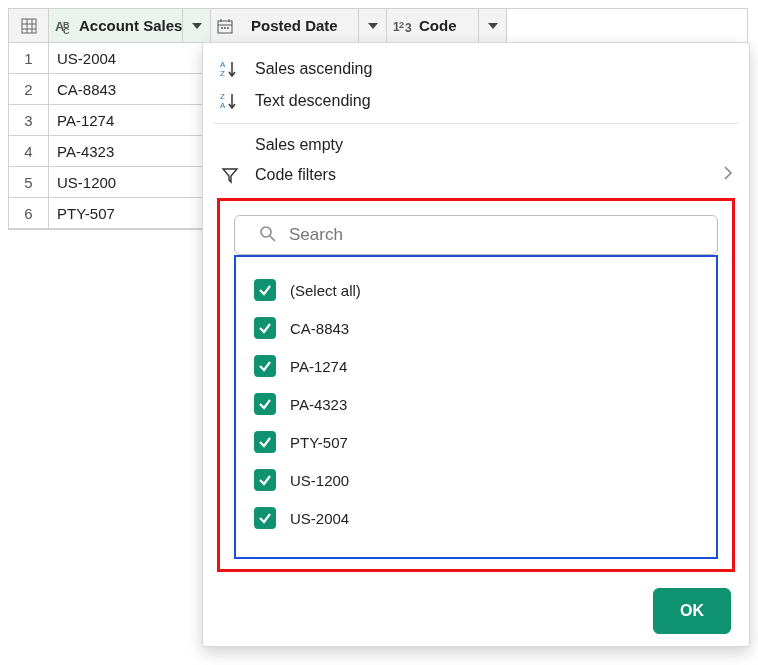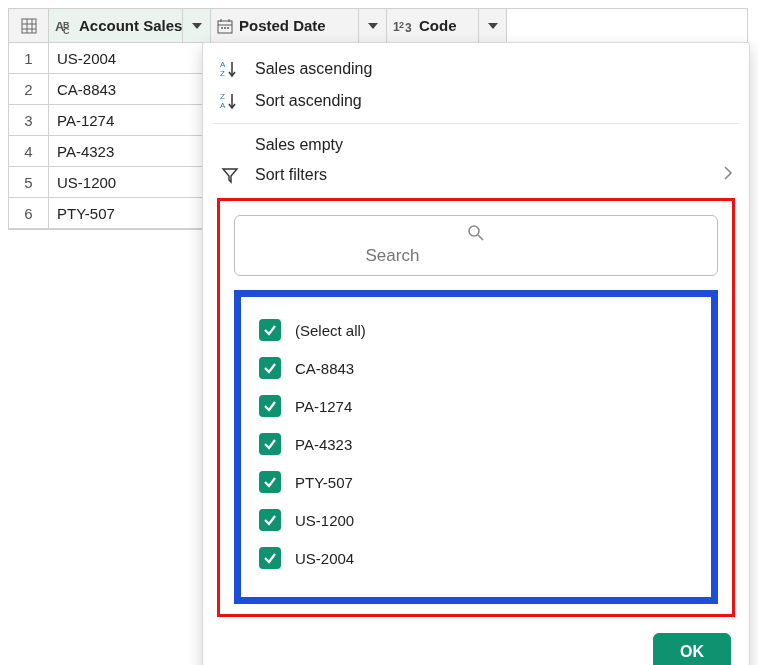--- a/index.html
+++ b/index.html
@@ -25,21 +25,21 @@
     width:40px; height:34px; background:var(--header-bg);
     border-right:1px solid var(--border); border-bottom:1px solid var(--border);
     display:flex; align-items:center; justify-content:center;
   }
   .hcell {
     height:34px; background:var(--header-bg); border-right:1px solid var(--border);
     border-bottom:1px solid var(--border); display:flex; align-items:center;
     padding:0 0 0 6px; font-weight:600; position:relative;
   }
   .hcell.col0 { width:162px; background:#eaf3ee; }
-  .hcell.col1 { width:176px; }
+  .hcell.col1 { width:176px;gap:12px; }
   .hcell.col2 { width:120px; }
   .drop {
     position:absolute; right:0; top:0; width:28px; height:100%;
     border-left:1px solid var(--border); display:flex; align-items:center; justify-content:center;
     cursor:pointer;
   }
   .drop svg { display:block; }
   .type-icon { margin-right:6px; color:#555; display:flex; align-items:center; }
   .rnum {
     width:40px; height:31px; background:#fff; border-right:1px solid var(--border);
@@ -64,40 +64,39 @@
     padding:6px 16px; cursor:pointer; font-size:16px;
   }
   .micon { width:22px; display:flex; align-items:center; justify-content:center; color:#444; }
   .sep { height:1px; background:#e2e2e2; margin:6px 10px; }
   .mitem.sub { justify-content:space-between; }
   .chev { color:#888; }
   .redbox {
     margin:8px 14px 0 14px; border:3px solid #e11; padding:14px 14px 10px 14px;
   }
   .search {
-    display:flex; align-items:center; 
+    display:flex; align-items:center; gap:10px;
     border:1px solid #bdbdbd; border-radius:6px; padding:8px 24px;
     color:#777;
-    flex-direction:column;
   }
   .search input {
     border:none; outline:none; flex:1; font-size:17px; color:#333; background:transparent;
   }
   .values {
-    margin-top:14px; border:7px solid #1d4ed8; padding:14px 14px 20px 14px;
+    border:2px solid #1d4ed8; padding:14px 14px 20px 14px;
   }
   .vrow { display:flex; align-items:center; gap:14px; padding:8px 4px; cursor:pointer; }
   .cb {
     width:22px; height:22px; border-radius:4px; background:var(--teal2);
     display:flex; align-items:center; justify-content:center; flex:0 0 22px;
   }
   .cb svg { display:block; }
   .btnrow { display:flex; justify-content:flex-end; gap:12px; padding:16px 18px 0 0; }
   .btn {
-    min-width:78px; height:38px; border-radius:6px; border:1px solid #bdbdbd;
+    min-width:78px; height:46px; border-radius:6px; border:1px solid #bdbdbd;
     background:#fff; font-size:16px; cursor:pointer; padding:4px 16px;
   }
   .btn.primary { background:var(--teal2); border-color:var(--teal2); color:#fff; font-weight:600; }
 </style>
 </head>
 <body>
 
 <div class="grid">
   <div class="row header">
     <div class="corner">
@@ -201,35 +200,35 @@
   </div>
   <div class="mitem">
     <span class="micon">
       <svg width="20" height="20" viewBox="0 0 20 20">
           <text x="0" y="8" font-size="8" fill="#1a7bc4">Z</text>
           <text x="0" y="17" font-size="8" fill="#1a7bc4">A</text>
           <line x1="12" y1="3" x2="12" y2="16" stroke="#333" stroke-width="1.5"></line>
           <path d="M9 13 L12 17 L15 13" fill="none" stroke="#333" stroke-width="1.5"></path>
         </svg>
     </span>
-    <span>Sort ascending</span>
+    <span>Text descending</span>
   </div>
   <div class="sep"></div>
   <div class="mitem">
     <span class="micon"></span>
     <span>Sales empty</span>
   </div>
   <div class="mitem sub">
     <span style="display:flex; align-items:center; gap:14px;">
       <span class="micon">
         <svg width="18" height="18" viewBox="0 0 18 18">
             <path d="M2 3 H16 L10 10 V16 L8 14 V10 Z" fill="none" stroke="#333" stroke-width="1.4"></path>
           </svg>
       </span>
-      <span>Sort filters</span>
+      <span>Code filters</span>
     </span>
     <span class="chev">
       <svg width="10" height="14" viewBox="0 0 10 14">
           <path d="M2 1 L8 7 L2 13" fill="none" stroke="#888" stroke-width="1.6"></path>
         </svg>
     </span>
   </div>
 
   <div class="redbox">
     <div class="search">

